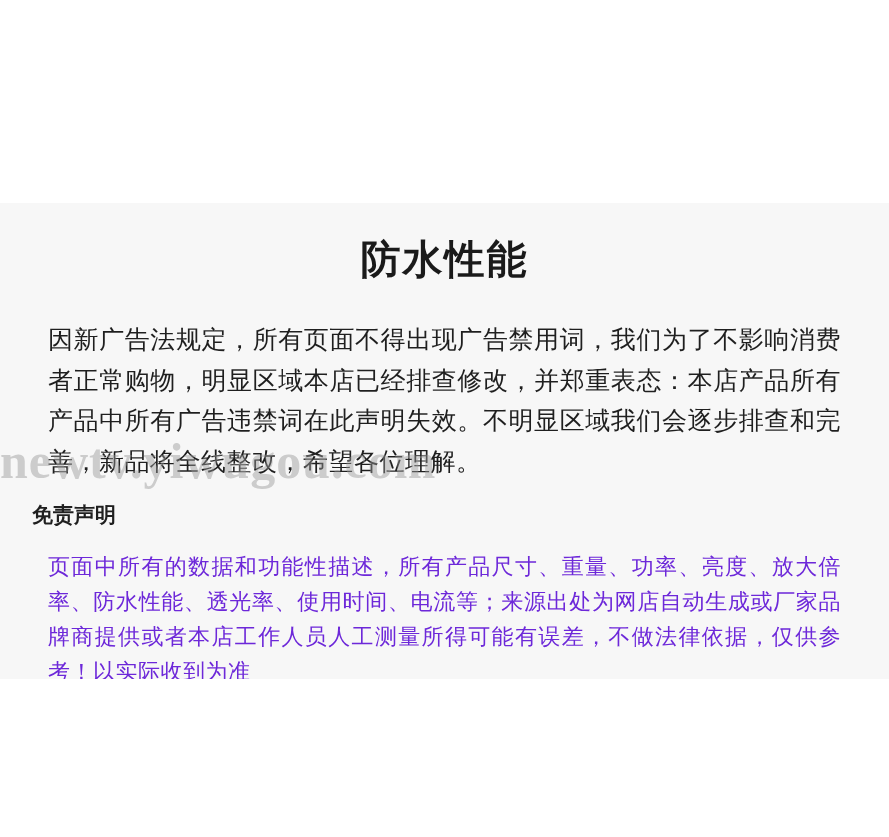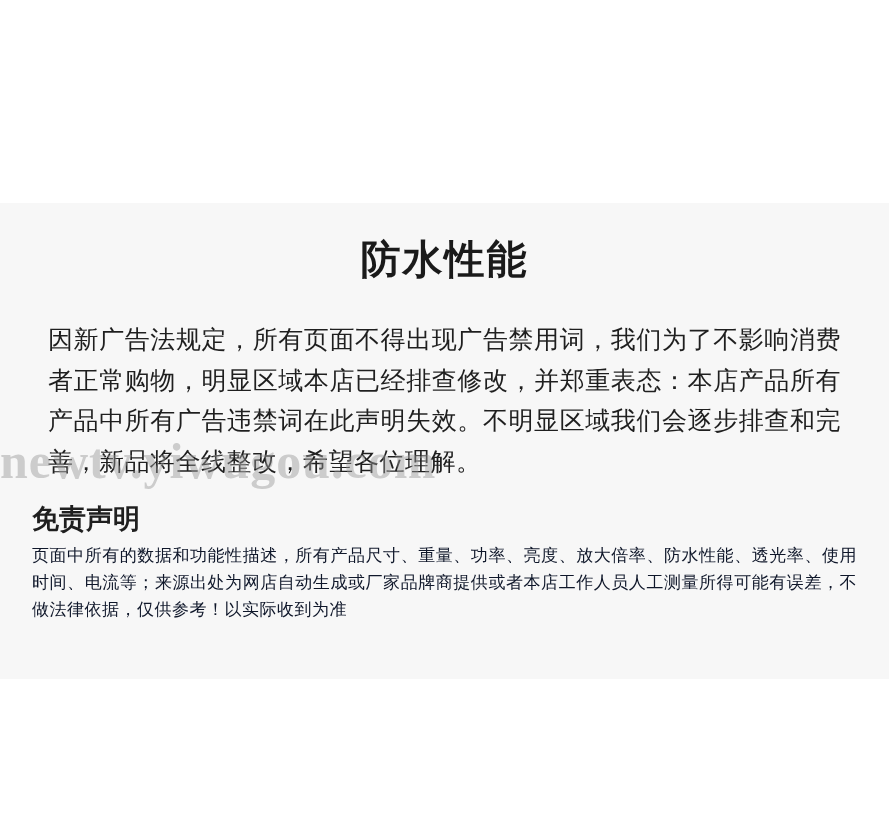--- a/index.html
+++ b/index.html
@@ -61,31 +61,31 @@
     padding: 18px 2px 0 2px;
     font-size: 25px;
     line-height: 1.62;
     color: #1f1f1f;
     text-align: justify;
     letter-spacing: 0.5px;
   }
   .section-label {
     margin: 18px 0 0 0;
     padding: 0 2px;
-    font-size: 27px;
+    font-size: 21px;
     font-weight: bold;
     color: #1f1f1f;
     line-height: 1.5;
   }
   .disclaimer-body {
-    margin: 0;
+    margin: 16px;
     padding: 2px 2px 0 2px;
-    font-size: 17px;
+    font-size: 22px;
     line-height: 1.6;
-    color: #0f172a;
+    color: #6d28d9;
     text-align: justify;
     letter-spacing: 0.5px;
   }
   .watermark {
     position: absolute;
     left: 0;
     top: 432px;
     width: 889px;
     text-align: left;
     font-size: 50px;

